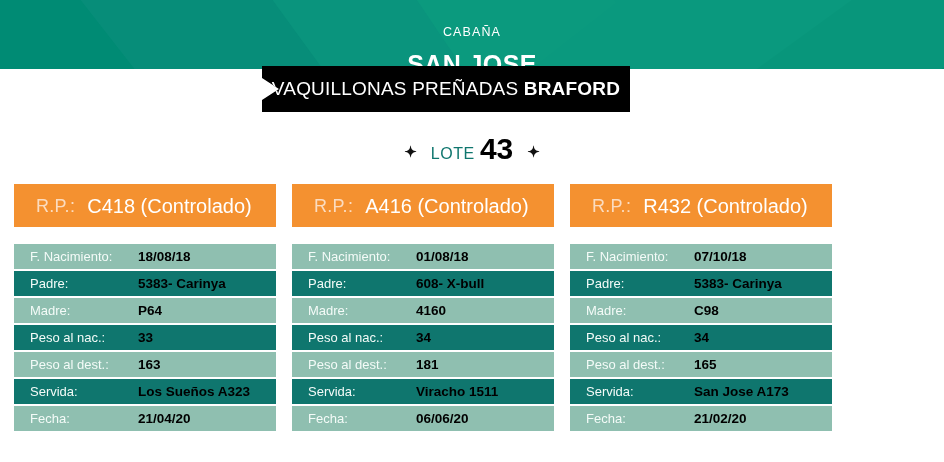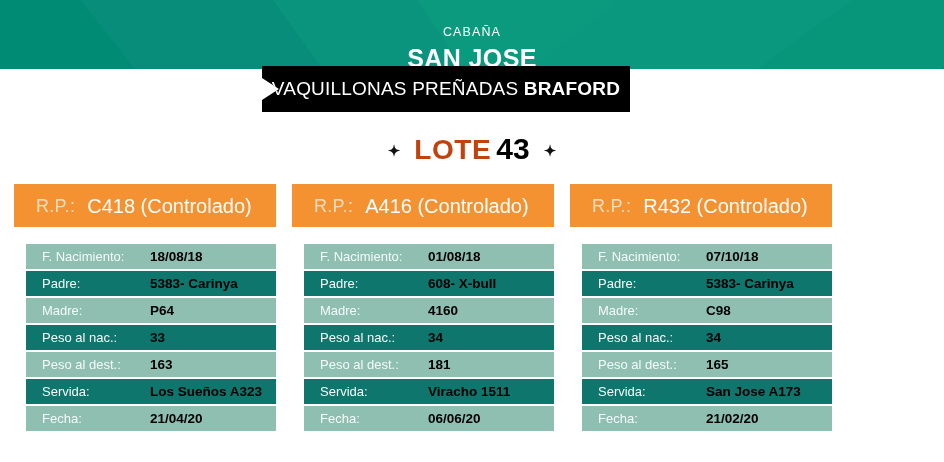--- a/index.html
+++ b/index.html
@@ -74,21 +74,21 @@
     letter-spacing: 1.1px;
     line-height: 14px;
     font-weight: 400;
   }
   .brand-name {
     color: #ffffff;
     font-size: 25px;
     font-weight: bold;
     letter-spacing: 0.4px;
     line-height: 29px;
-    margin-top: 5px;
+    margin-top: 11px;
     text-align: center;
   }
 
   
   .ribbon-wrap {
     position: absolute;
     left: 0;
     top: 66px;
     width: 944px;
     height: 48px;
@@ -142,23 +142,23 @@
   }
   .lote-star {
     color: #111111;
     font-size: 15px;
     line-height: 15px;
     font-weight: bold;
     position: relative;
     top: 1px;
   }
   .lote-label {
-    color: #c2410c;
-    font-size: 28px;
-    font-weight: bold;
+    color: #0f766e;
+    font-size: 16px;
+    font-weight: normal;
     letter-spacing: 0.6px;
     line-height: 26px;
   }
   .lote-number {
     color: #000000;
     font-size: 30px;
     font-weight: bold;
     line-height: 30px;
     margin-left: 5px;
   }
@@ -196,21 +196,20 @@
   .col-head-value {
     color: #ffffff;
     font-size: 20px;
     font-weight: normal;
     line-height: 22px;
     margin-left: 12px;
   }
 
   .col-table {
     margin-top: 17px;
-    margin-left: 12px;
   }
   .row {
     height: 25px;
     display: flex;
     align-items: center;
     box-sizing: border-box;
     padding-left: 16px;
     margin-bottom: 2px;
   }
   .row.light {

